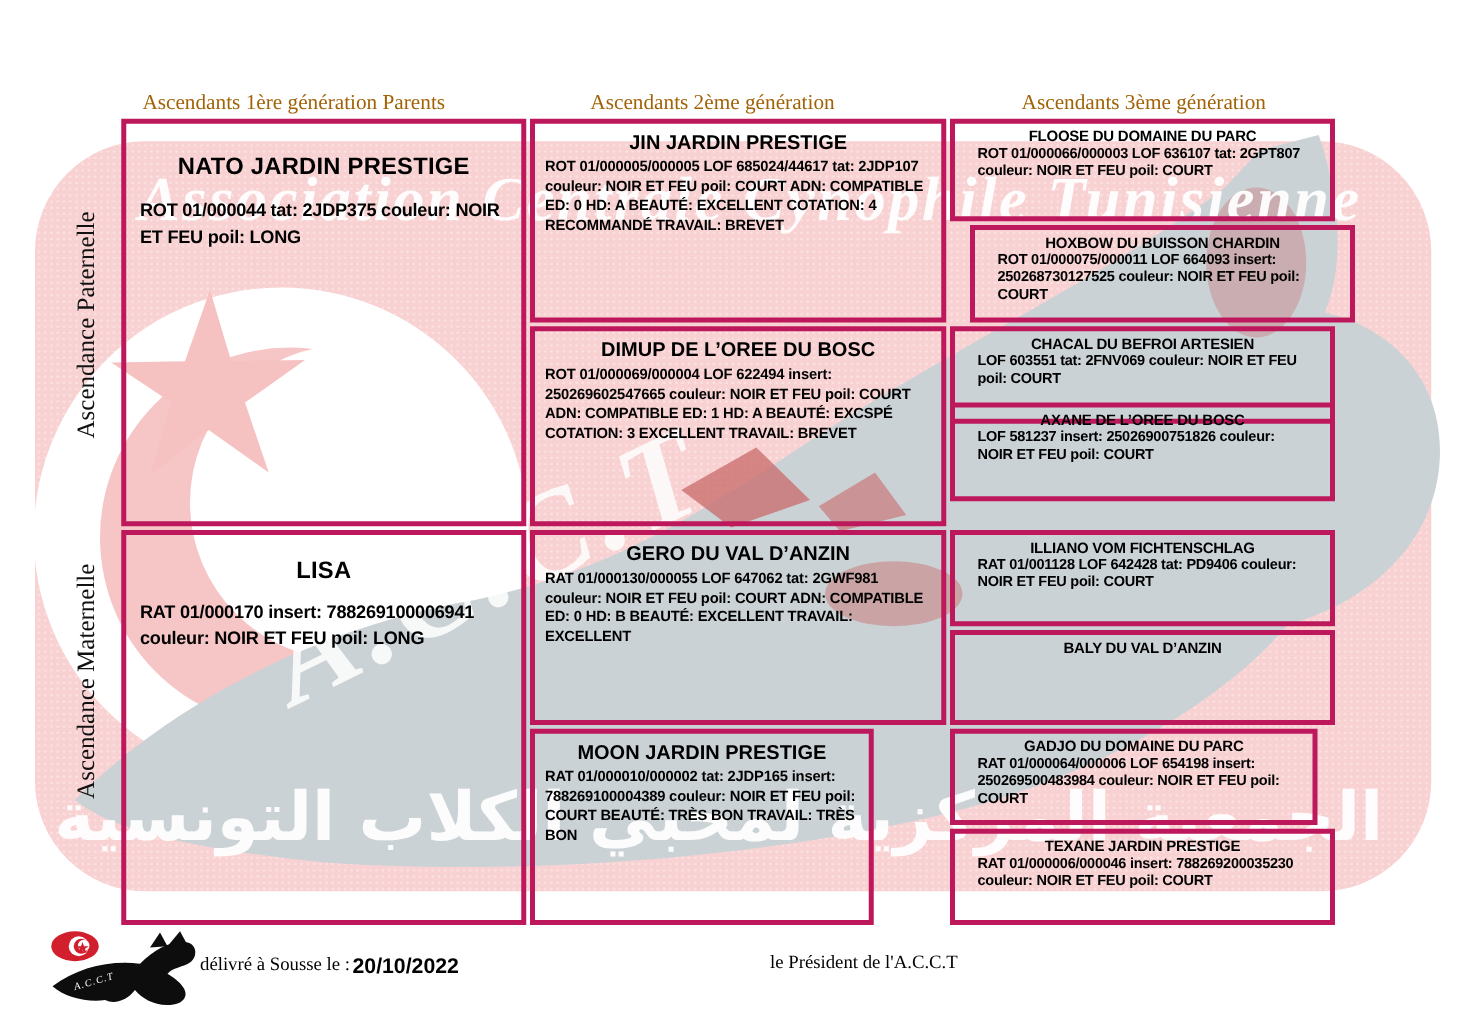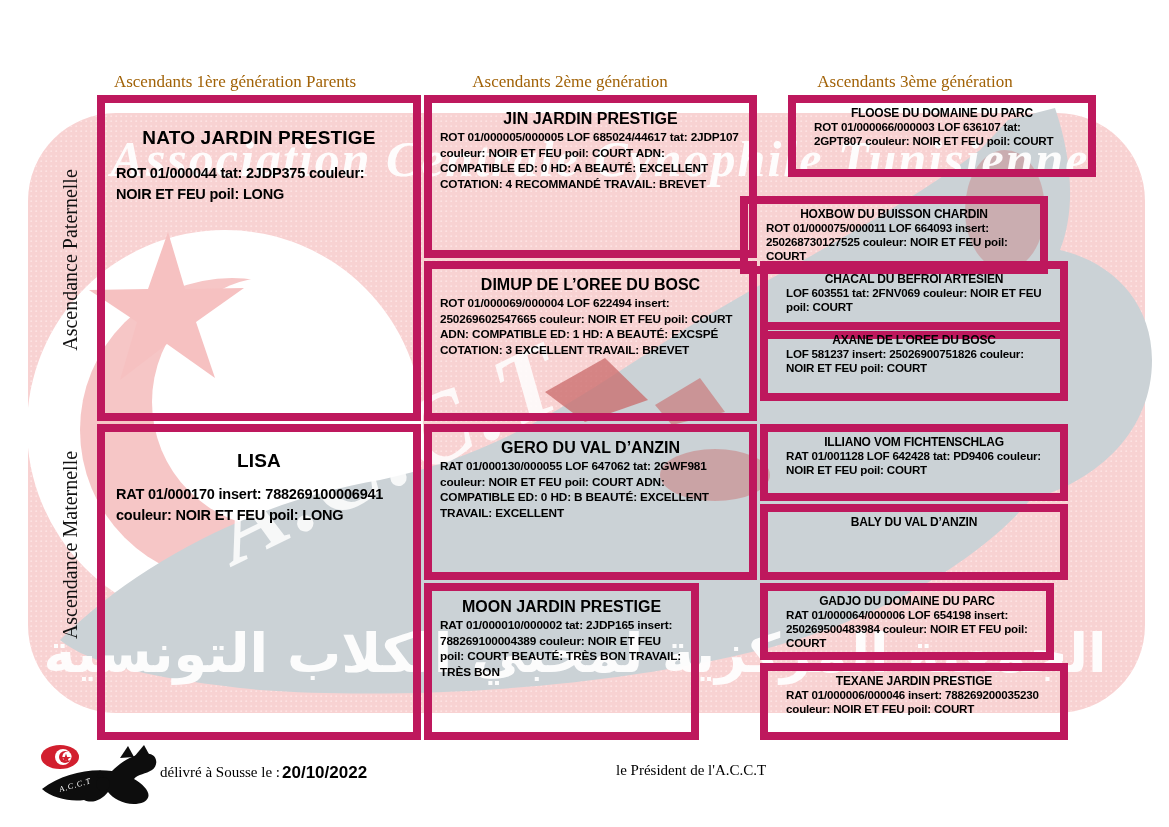--- a/index.html
+++ b/index.html
@@ -8,21 +8,21 @@
   
   .wm{position:absolute;left:0;top:0;z-index:0;}
   
   .colhead{position:absolute;z-index:3;font-family:"Liberation Serif",serif;
            font-size:17px;color:#a16207;text-align:center;white-space:nowrap;}
   
   .sidelabel{position:absolute;z-index:3;font-family:"Liberation Serif",serif;
              font-size:20px;color:#111;white-space:nowrap;
              transform:translate(-50%,-50%) rotate(-90deg);}
   
-  .box{position:absolute;z-index:2;box-sizing:border-box;border:8px solid #be185d;
+  .box{position:absolute;z-index:2;box-sizing:border-box;border:4px solid #be185d;
        background:transparent;color:#000;font-weight:bold;}
   .box .title{text-align:center;}
   .box .details{text-align:left;}
   .g1 .title{font-size:19px;letter-spacing:.2px;}
   .g1 .details{font-size:14.5px;line-height:1.42;padding:0 11px;letter-spacing:-.2px;}
   .g2 .title{font-size:16px;padding-top:7px;}
   .g2 .details{font-size:11.8px;line-height:1.32;padding:2px 8px 0 8px;letter-spacing:-.15px;}
   .g3 .title{font-size:12px;padding-top:3px;letter-spacing:-.2px;}
   .g3 .details{font-size:11.6px;line-height:1.22;padding:0 18px;letter-spacing:-.2px;}
   
@@ -107,25 +107,25 @@
   </div>
   <div class="box g2" style="left:424px;top:424px;width:333px;height:156px;">
     <div class="title">GERO DU VAL D’ANZIN</div>
     <div class="details">RAT 01/000130/000055 LOF 647062 tat: 2GWF981 couleur: NOIR ET FEU poil: COURT ADN: COMPATIBLE ED: 0  HD: B  BEAUTÉ: EXCELLENT TRAVAIL: EXCELLENT</div>
   </div>
   <div class="box g2" style="left:424px;top:583px;width:275px;height:157px;">
     <div class="title">MOON JARDIN PRESTIGE</div>
     <div class="details">RAT 01/000010/000002 tat: 2JDP165 insert: 788269100004389 couleur: NOIR ET FEU poil: COURT BEAUTÉ: TRÈS BON TRAVAIL: TRÈS BON</div>
   </div>
 
-  <div class="box g3" style="left:760px;top:95px;width:308px;height:82px;margin-left:28px;">
+  <div class="box g3" style="left:760px;top:95px;width:308px;height:82px;">
     <div class="title">FLOOSE DU DOMAINE DU PARC</div>
     <div class="details">ROT 01/000066/000003 LOF 636107 tat: 2GPT807 couleur: NOIR ET FEU poil: COURT</div>
   </div>
-  <div class="box g3" style="left:740px;top:180px;width:308px;height:78px;margin-top:16px;">
+  <div class="box g3" style="left:776px;top:180px;width:308px;height:78px;">
     <div class="title">HOXBOW DU BUISSON CHARDIN</div>
     <div class="details">ROT 01/000075/000011 LOF 664093 insert: 250268730127525 couleur: NOIR ET FEU poil: COURT</div>
   </div>
   <div class="box g3" style="left:760px;top:261px;width:308px;height:78px;">
     <div class="title">CHACAL DU BEFROI ARTESIEN</div>
     <div class="details">LOF 603551 tat: 2FNV069 couleur: NOIR ET FEU poil: COURT</div>
   </div>
   <div class="box g3" style="left:760px;top:322px;width:308px;height:79px;">
     <div class="title">AXANE DE L’OREE DU BOSC</div>
     <div class="details">LOF 581237 insert: 25026900751826 couleur: NOIR ET FEU poil: COURT</div>

